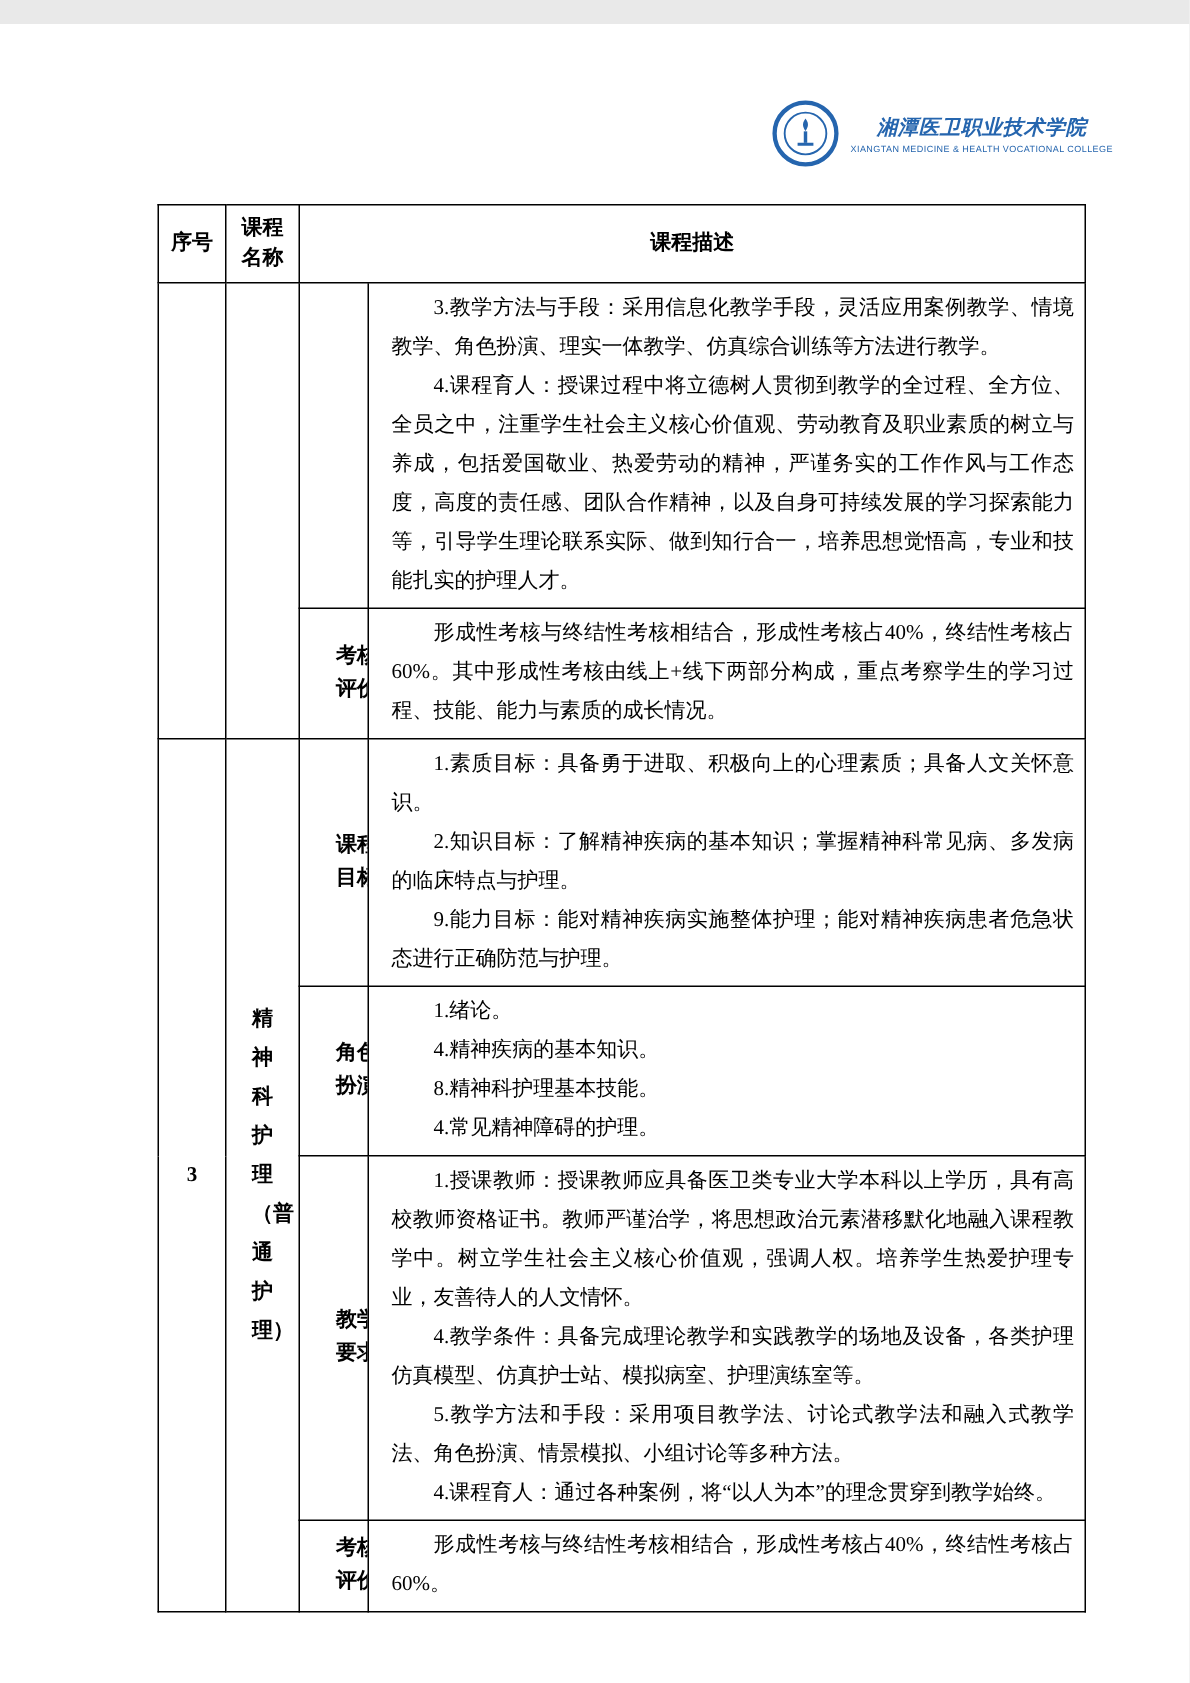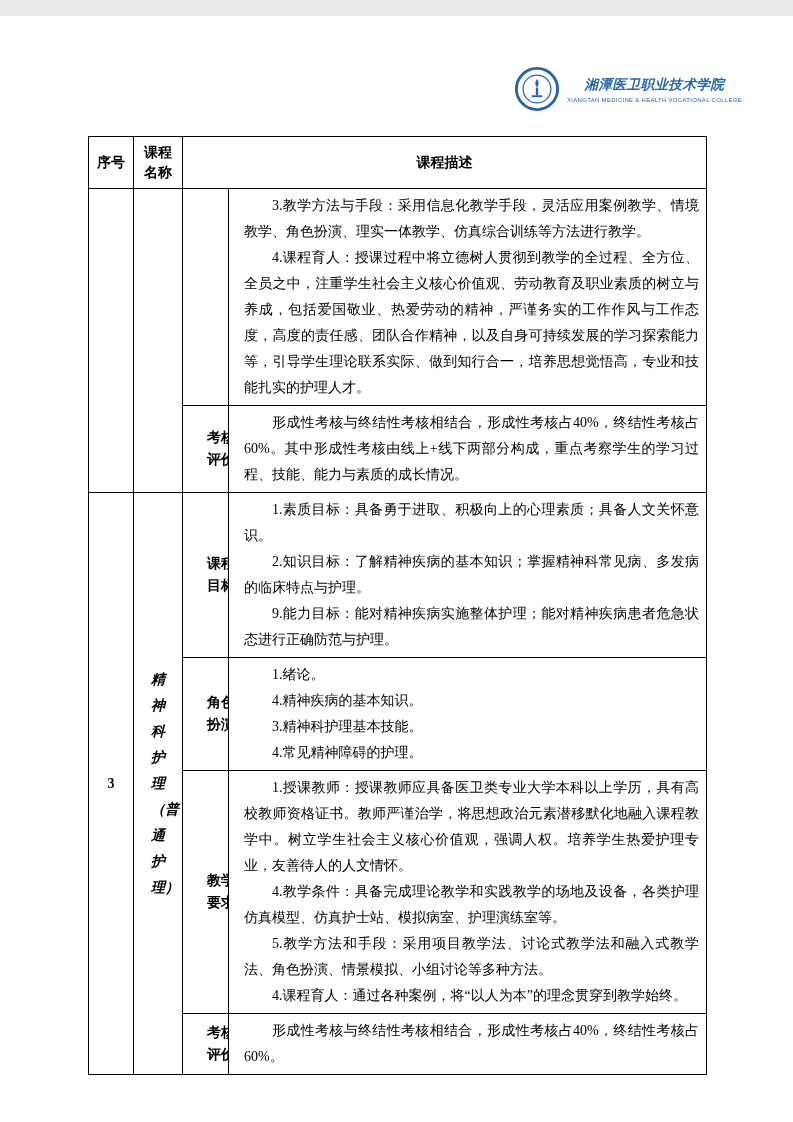--- a/index.html
+++ b/index.html
@@ -39,21 +39,21 @@
     color: #2565ae;
     letter-spacing: 0.3px;
     margin-top: 3px;
     white-space: nowrap;
     font-family: "Liberation Sans", sans-serif;
   }
 
   
   table.doc {
     position: absolute;
-    left: 88px;
+    left: 105px;
     top: 120px;
     width: 618px;
     border-collapse: collapse;
     table-layout: fixed;
   }
   table.doc td {
     border: 1px solid #000;
     font-size: 14px;
     vertical-align: middle;
     overflow: hidden;
@@ -63,21 +63,21 @@
     text-align: center;
     height: 52px;
     font-size: 15px;
     line-height: 20px;
   }
   .wrap2 { width: 2em; margin: 0 auto; word-break: break-all; }
   td.seq-cell {
     text-align: center;
     font-weight: bold;
   }
-  td.name-cell { text-align: center; font-style: italic; }
+  td.name-cell { text-align: center; }
   .vname {
     width: 1em;
     margin: 0 auto;
     word-break: break-all;
     font-weight: bold;
     line-height: 26px;
     text-align: center;
   }
   td.label-cell {
     text-align: center;
@@ -162,21 +162,21 @@
       </td>
     </tr>
 
     <tr>
       <td class="label-cell">
         <div class="wrap2">角色扮演</div>
       </td>
       <td class="content-cell">
         <p>1.绪论。</p>
         <p>4.精神疾病的基本知识。</p>
-        <p>3.精神科护理基本技能。</p>
+        <p>8.精神科护理基本技能。</p>
         <p>4.常见精神障碍的护理。</p>
       </td>
     </tr>
 
     <tr>
       <td class="label-cell">
         <div class="wrap2">教学要求</div>
       </td>
       <td class="content-cell">
         <p>1.授课教师：授课教师应具备医卫类专业大学本科以上学历，具有高校教师资格证书。教师严谨治学，将思想政治元素潜移默化地融入课程教学中。树立学生社会主义核心价值观，强调人权。培养学生热爱护理专业，友善待人的人文情怀。</p>

